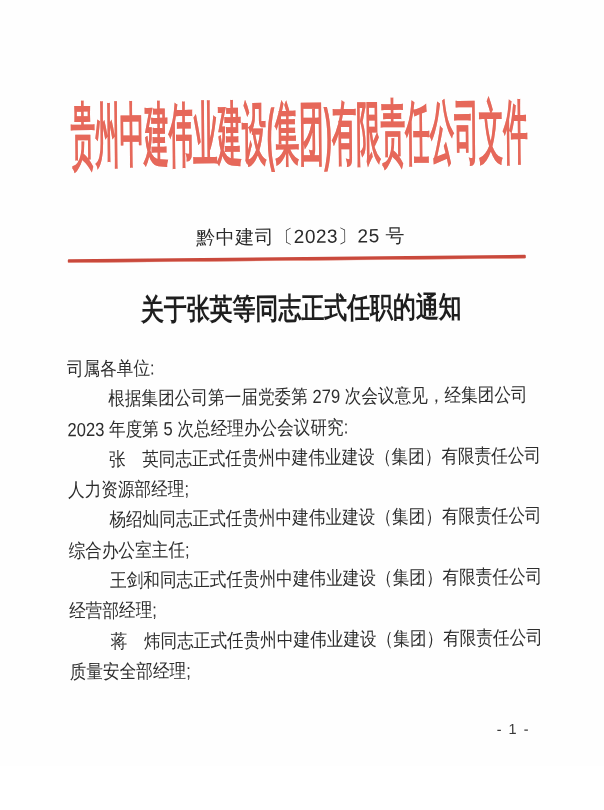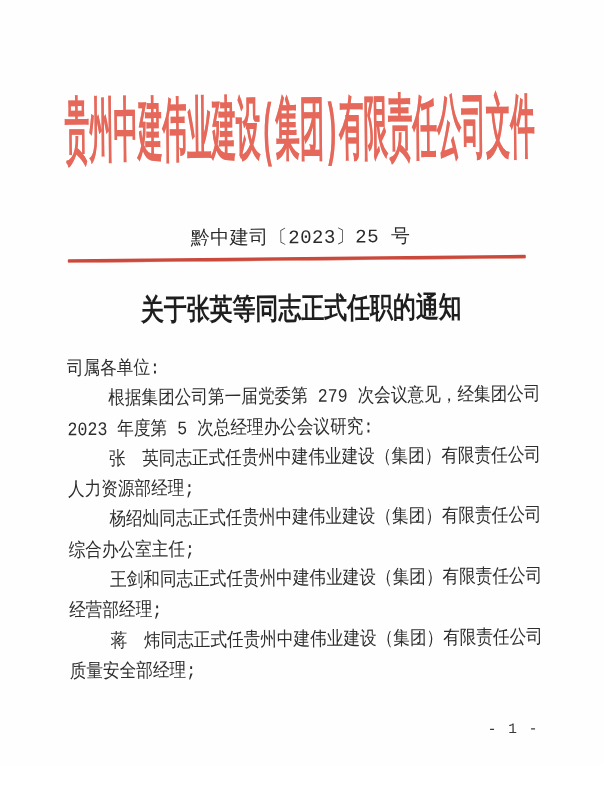--- a/index.html
+++ b/index.html
@@ -6,21 +6,21 @@
     margin: 0;
     padding: 0;
     background: #ffffff;
   }
   .page {
     position: relative;
     width: 604px;
     height: 766px;
     background: #fefefe;
     overflow: hidden;
-    font-family: Liberation Mono, monospace;
+    font-family: Liberation Sans, sans-serif;
   }
   
   .tilt {
     position: absolute;
     top: 0; left: 0; right: 0; bottom: 0;
     transform: rotate(-0.55deg);
     transform-origin: 50% 50%;
   }
   .letterhead-wrap {
     position: absolute;

